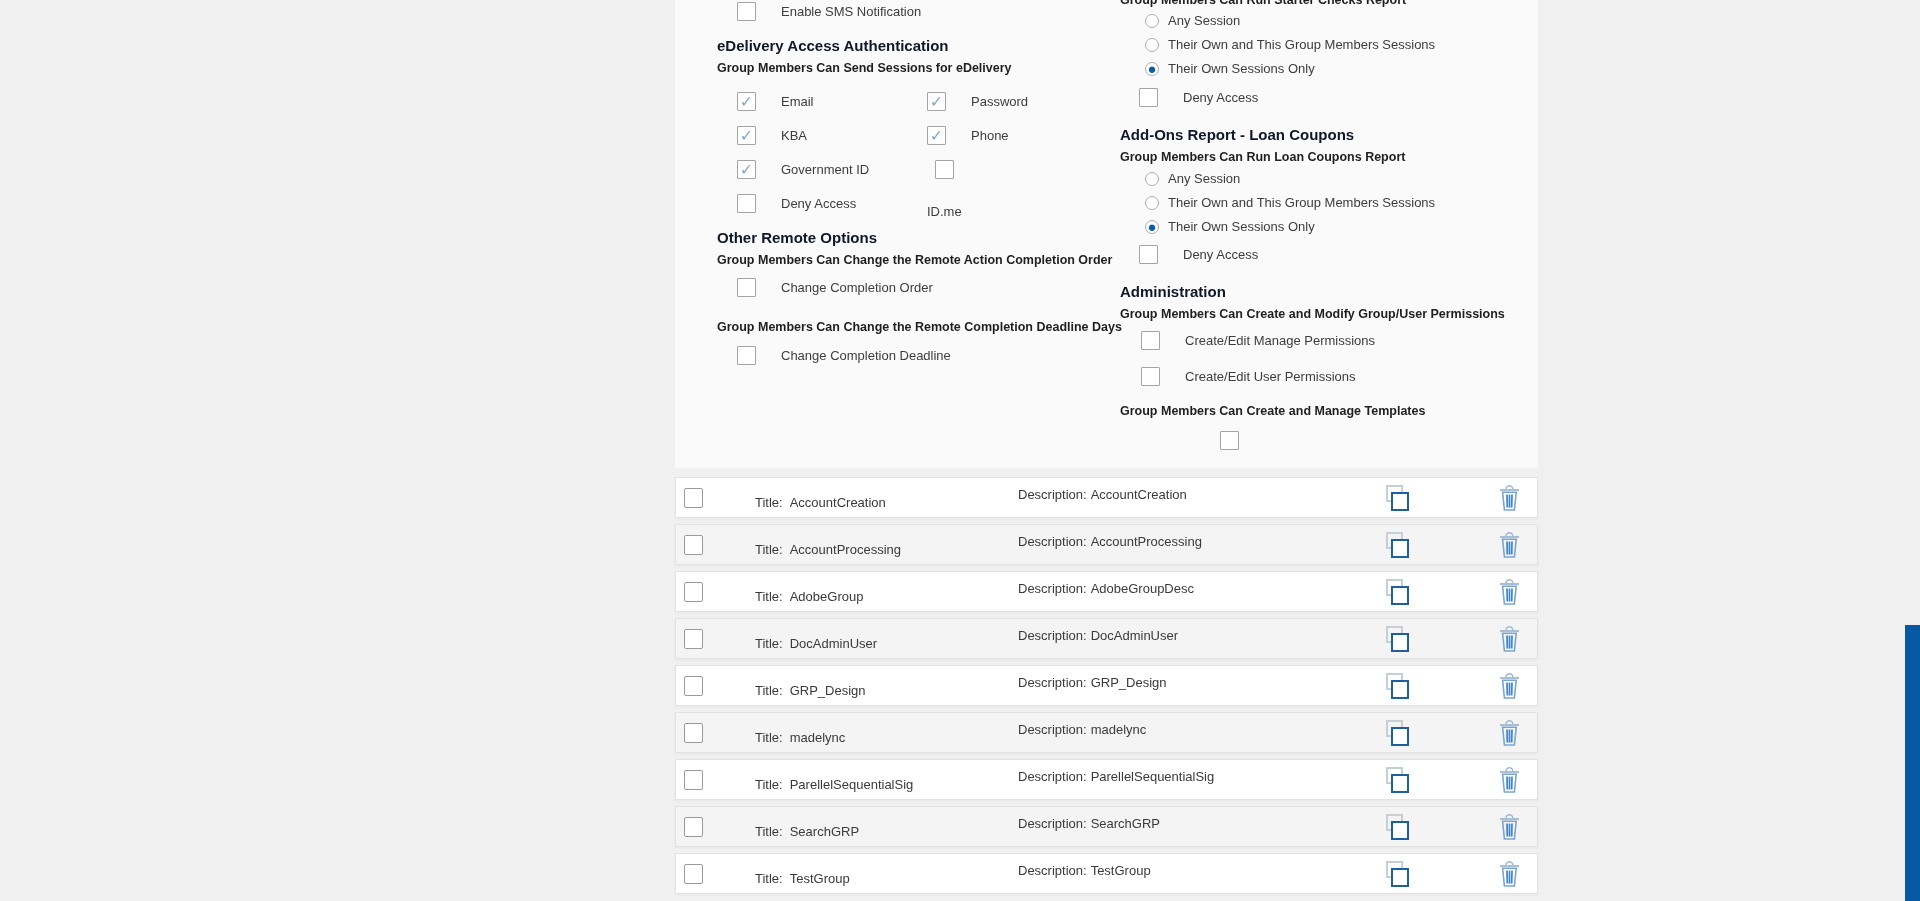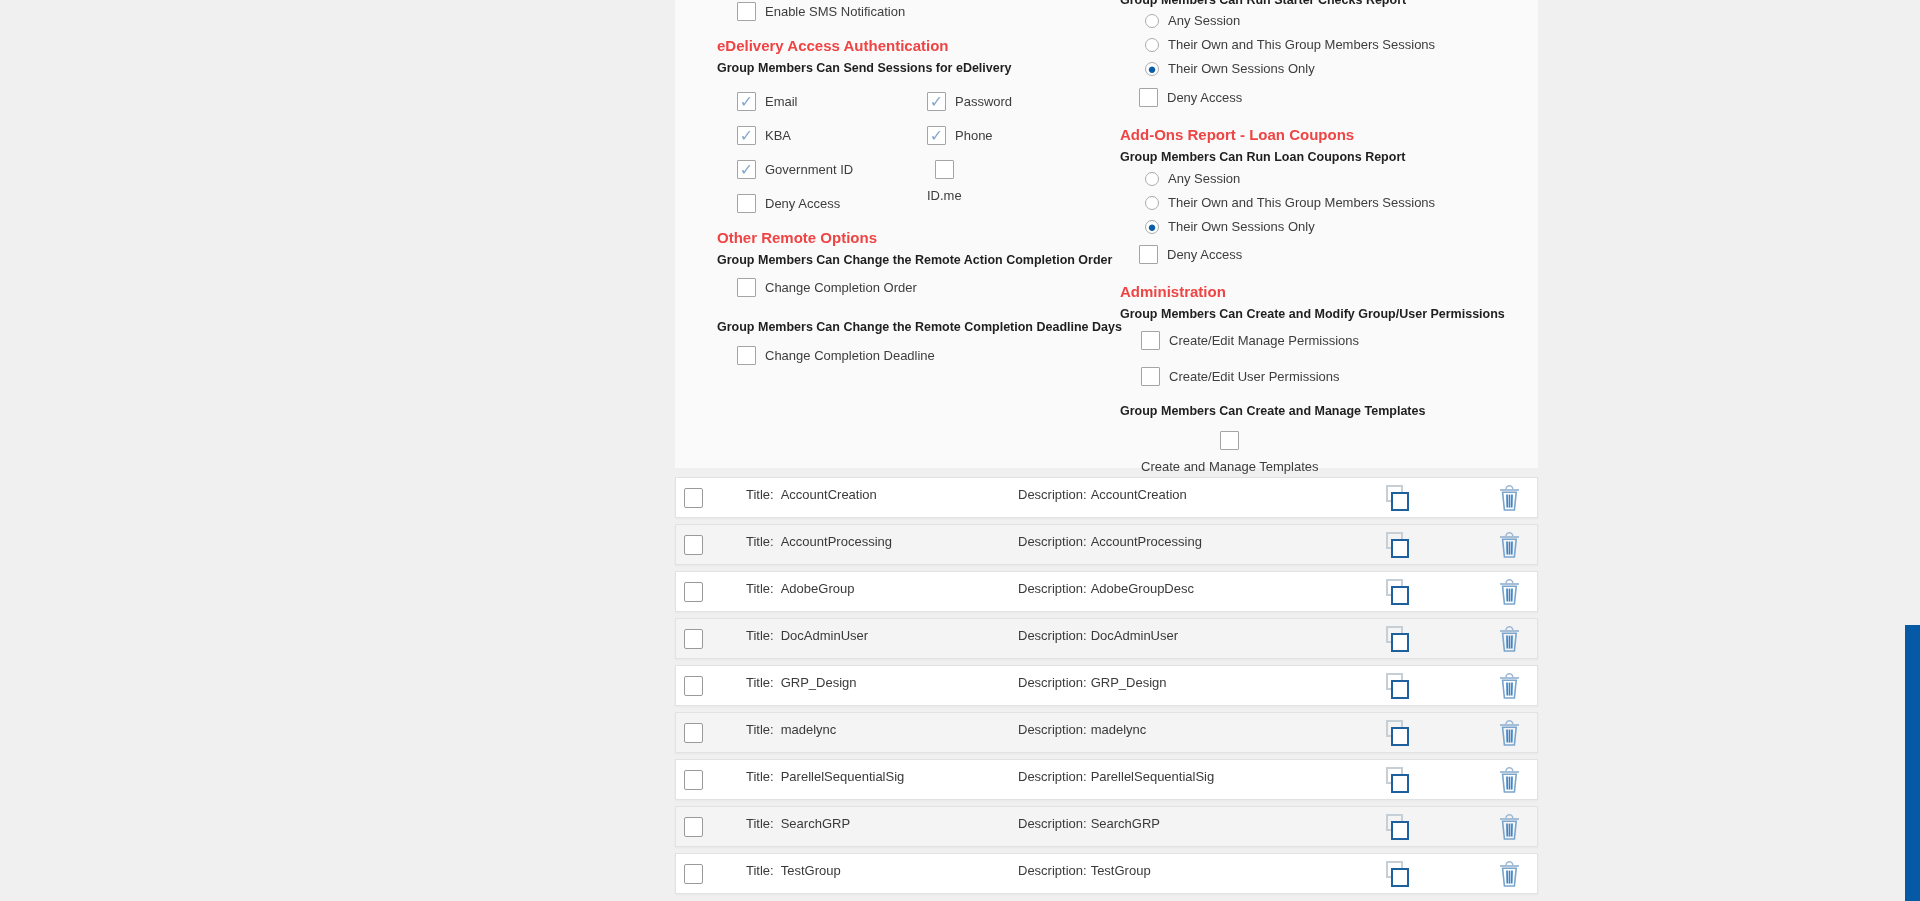--- a/index.html
+++ b/index.html
@@ -10,29 +10,29 @@
     position:relative;
     color:#3d3d3d;
   }
 
   
   .panel {
     position:absolute; left:675px; top:0; width:863px; height:468px;
     background:#fafafa;
   }
   .settings-heading {
-    position:absolute; font-size:15px; font-weight:bold; color:#ef4444;
+    position:absolute; font-size:15px; font-weight:bold; color:#0f172a;
     white-space:nowrap;
   }
   .settings-sub {
     position:absolute; font-size:12.5px; font-weight:bold; color:#1f1f1f;
     white-space:nowrap;
   }
   .opt-row {
-    position:absolute; display:flex; align-items:center; gap:9px;
+    position:absolute; display:flex; align-items:center; gap:25px;
     white-space:nowrap;
     text-align:center;
   }
   .cbx {
     width:19px; height:19px; background:#ffffff; border:1px solid #a4a4a4;
     border-radius:1px; display:flex; align-items:center; justify-content:center;
     font-size:16px; line-height:1; color:#84a7cb; flex:0 0 auto;
     cursor:pointer;
   }
   .opt-label { font-size:13px; color:#3d3d3d; }
@@ -54,21 +54,21 @@
     border:1px solid #e2e2e3; box-shadow:0 1px 2px rgba(0,0,0,0.04);
     margin-bottom:6px;
   }
   .group-row.alt { background:#f4f4f5; }
   .row-cbx {
     position:absolute; left:8px; top:50%; transform:translateY(-50%);
     width:19px; height:20px; background:#fff; border:1px solid #9a9a9a;
     border-radius:2px; cursor:pointer;
   }
   .row-text { position:absolute; top:9px; font-size:13px; color:#3a3a3a; white-space:nowrap; }
-  .row-title { left:70px; }
+  .row-title { left:79px;margin-top:8px; }
   .row-desc  { left:342px; }
   .row-text .pfx { margin-right:7px; }
   .row-desc .pfx { margin-right:4px; }
 
   .copy-btn {
     position:absolute; left:710px; top:7px; width:27px; height:28px; cursor:pointer;
   }
   .copy-back {
     position:absolute; left:0; top:0; width:17px; height:17px;
     border:2px solid #c6cfd6; background:transparent;

